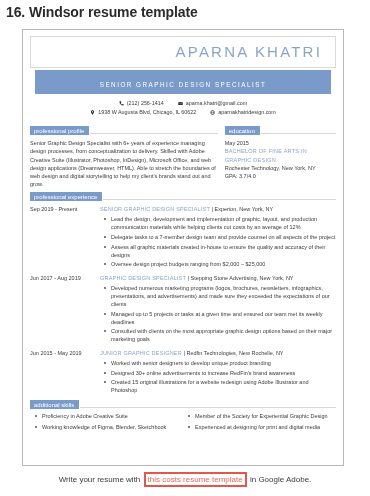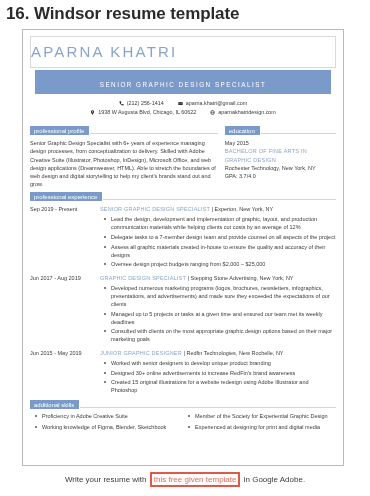--- a/index.html
+++ b/index.html
@@ -10,21 +10,21 @@
   body {
     width: 370px;
     height: 496px;
     overflow: hidden;
     font-family: "Liberation Sans", sans-serif;
     color: #333333;
   }
 
   
   .page-heading {
-    font-size: 17px;
+    font-size: 14px;
     font-weight: bold;
     color: #2b2b2b;
     padding: 4px 0 0 6px;
     letter-spacing: -0.1px;
   }
 
   
   .resume-frame {
     position: absolute;
     left: 22px;
@@ -34,22 +34,22 @@
     border: 1px solid #b8b8b8;
     background: #ffffff;
     box-sizing: border-box;
     padding: 6px 7px 0 7px;
     overflow: hidden;
   }
 
   
   .name-box {
     border: 1px solid #d9d9d9;
-    text-align: left;
-    padding: 6px 0 7px 0;
+    text-align: right;
+    padding: 6px 13px 7px 0;
   }
   .name-text {
     font-size: 15px;
     letter-spacing: 2.2px;
     color: #8aa4c8;
     font-family: "Liberation Sans", sans-serif;
     font-weight: 400;
   }
   .title-bar {
     background: #7a9bc9;
@@ -372,15 +372,15 @@
         <li>Member of the Society for Experiential Graphic Design</li>
         <li>Experienced at designing for print and digital media</li>
       </ul>
     </div>
   </div>
 
 </div>
 
 <div class="caption">
   <span>Write your resume with</span>
-  <span class="link">this free given template</span>
+  <span class="link">this costs resume template</span>
   <span>in Google Adobe.</span>
 </div>
 
 </body></html>

